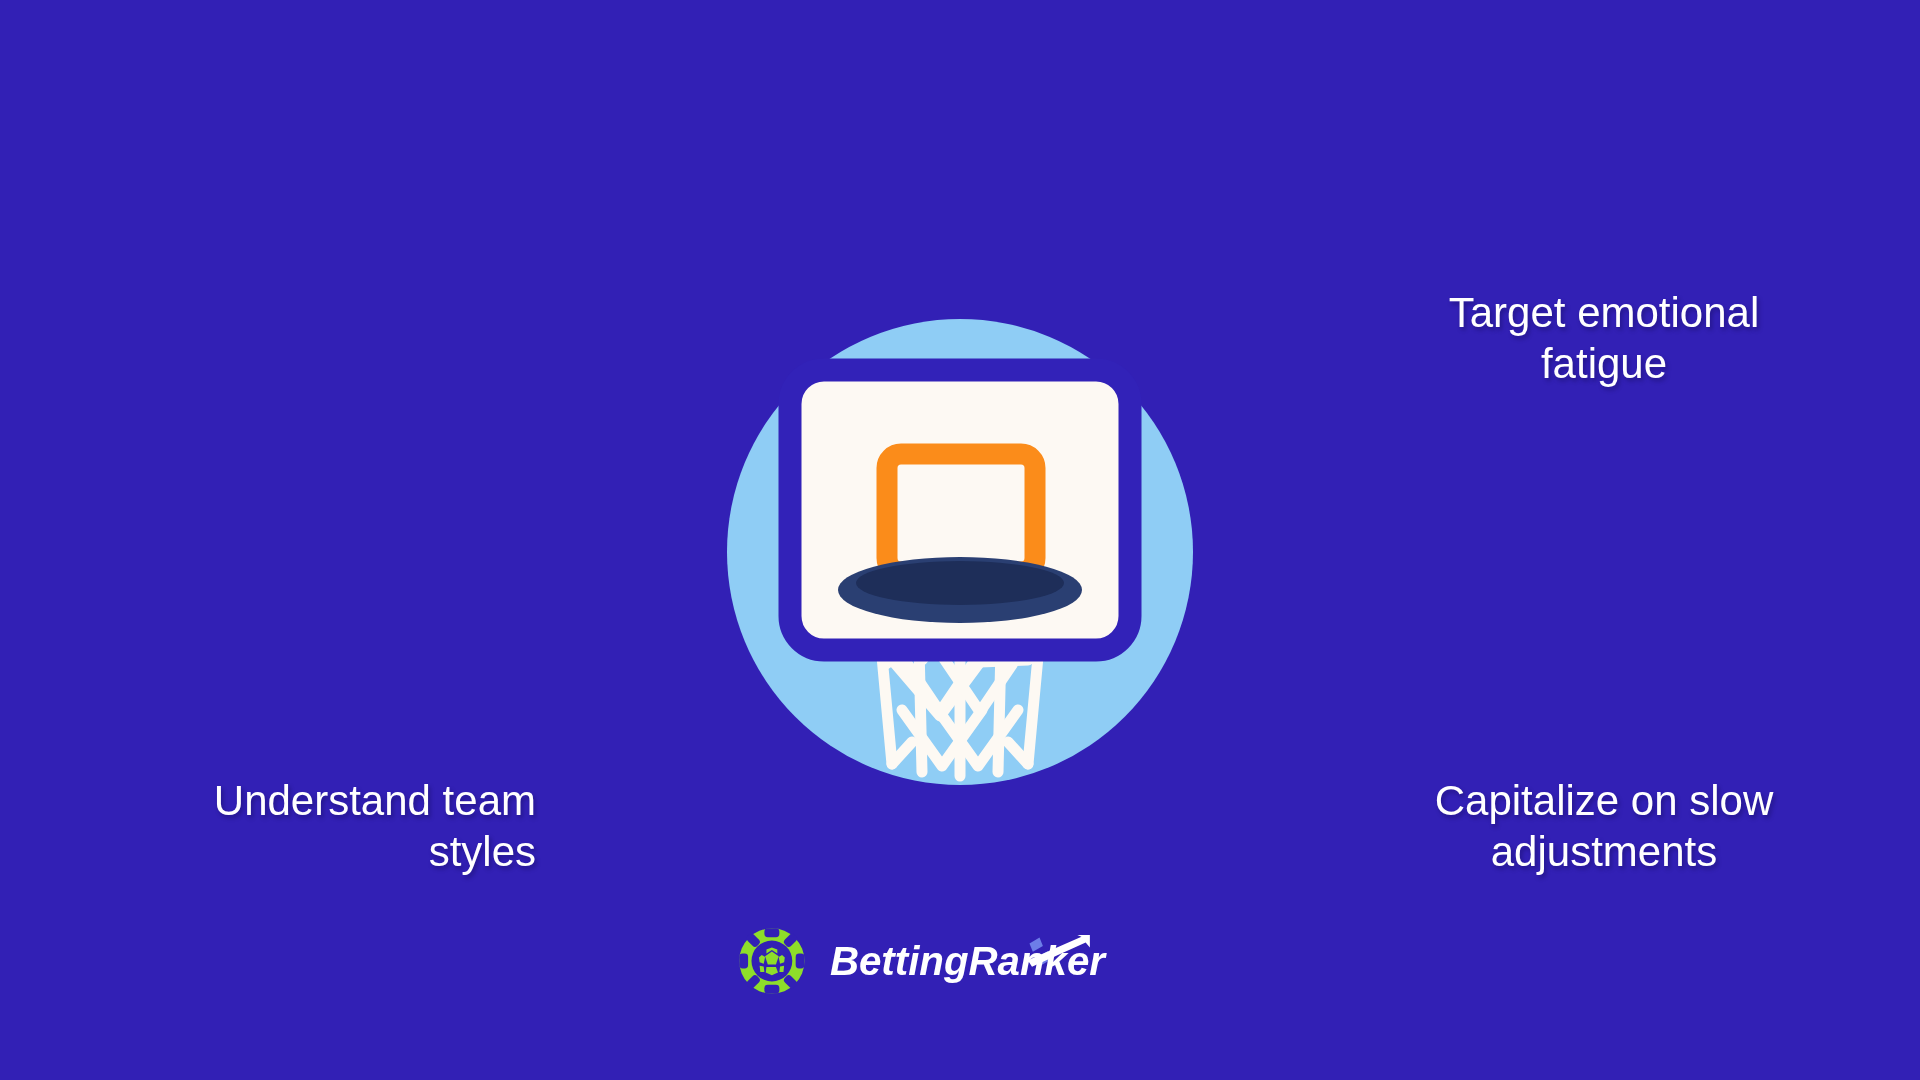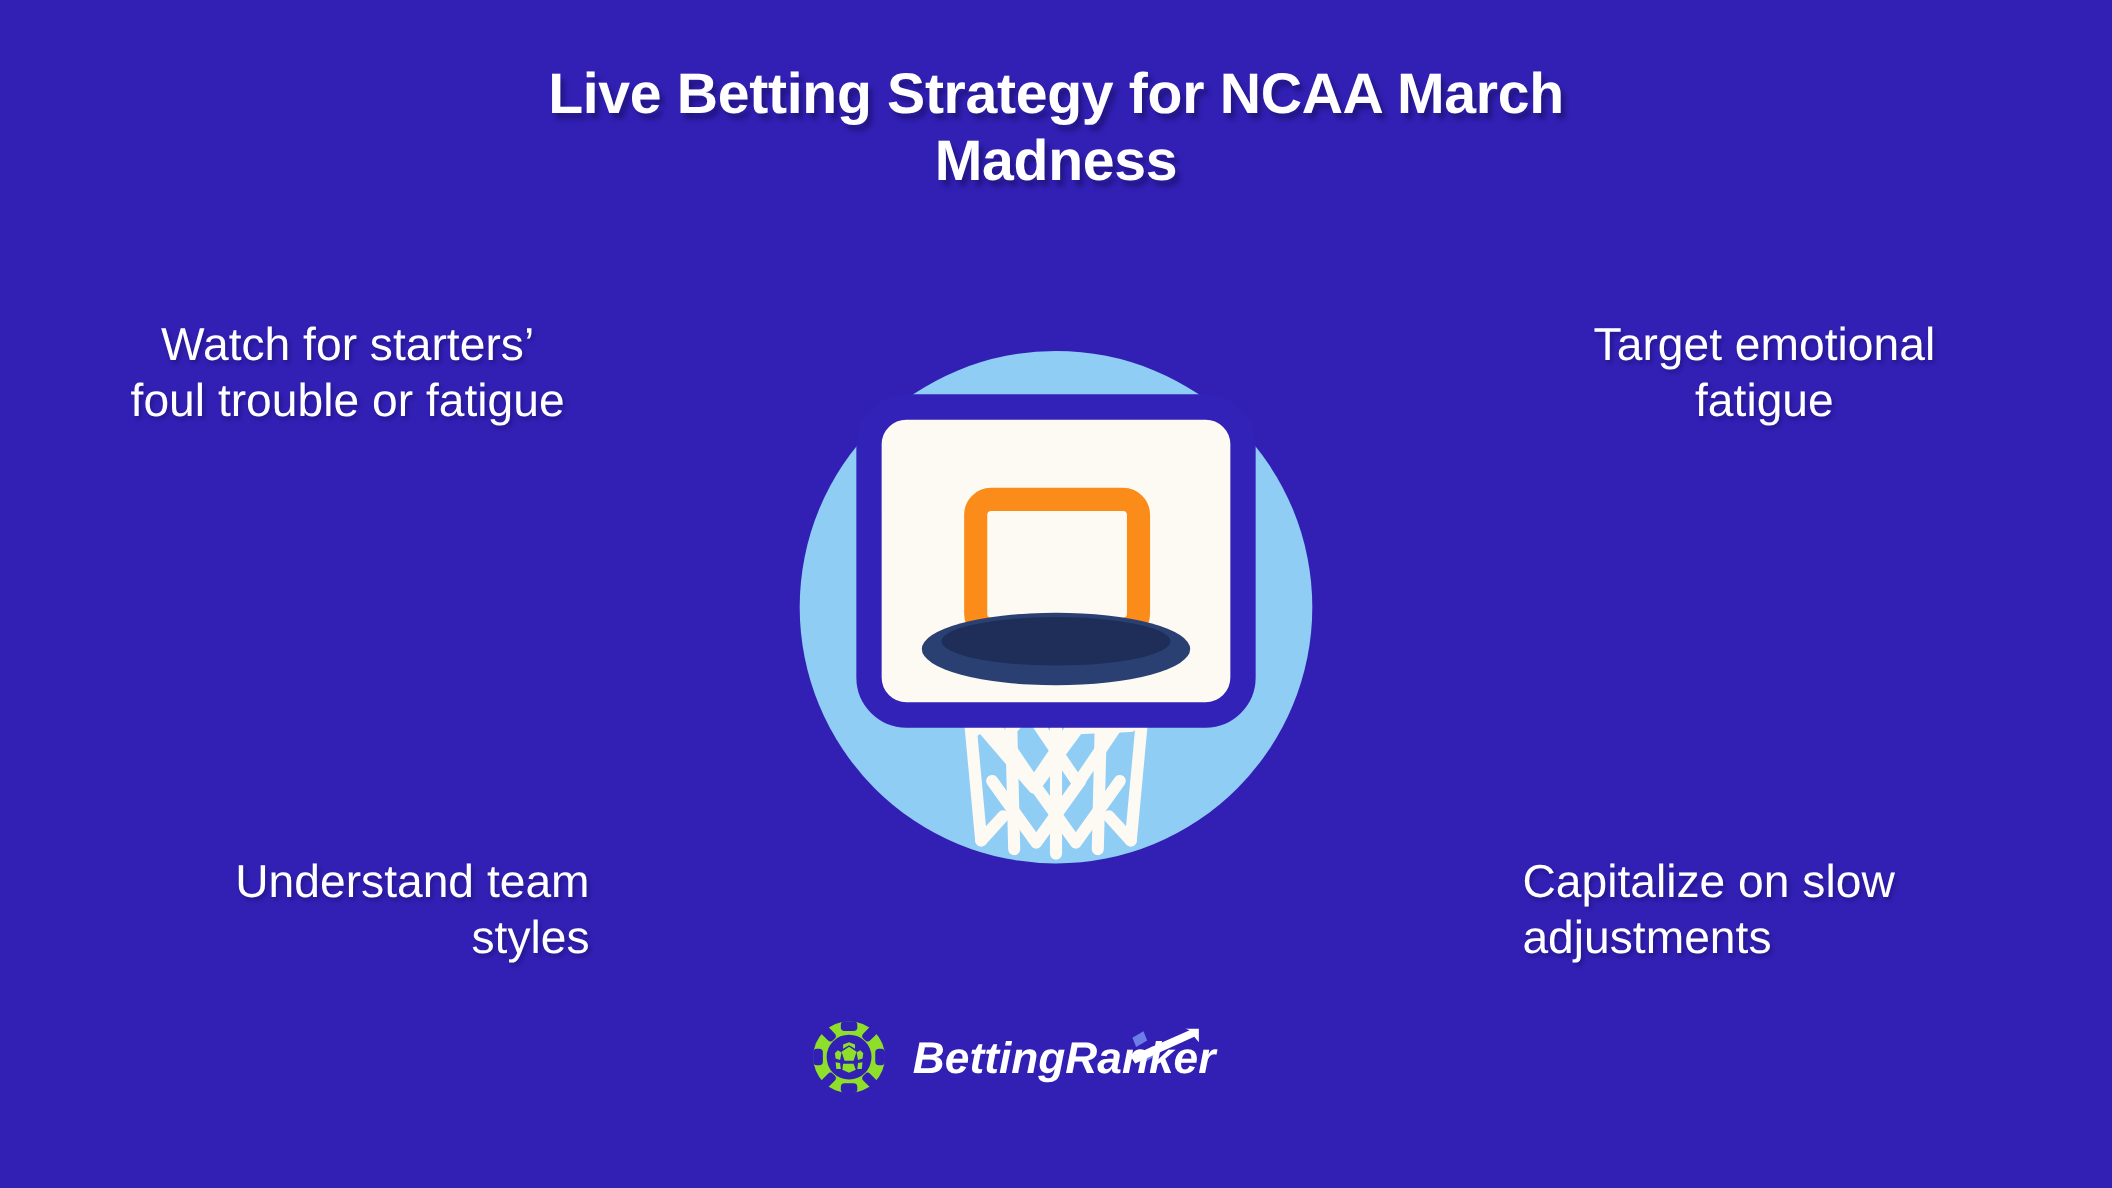--- a/index.html
+++ b/index.html
@@ -47,21 +47,21 @@
     font-family: "Liberation Sans", sans-serif;
     font-weight: 400;
     font-size: 42px;
     line-height: 1.22;
     text-shadow: 2px 3px 4px rgba(16, 8, 70, 0.40);
     white-space: pre-line;
   }
   .callout.tl { left: 96px;  top: 287px; width: 440px; text-align: center; }
   .callout.tr { right: 96px; top: 287px; width: 440px; text-align: center; }
   .callout.bl { left: 96px;  top: 775px; width: 440px; text-align: right; }
-  .callout.br { right: 96px; top: 775px; width: 440px; }
+  .callout.br { right: 96px; top: 775px; width: 440px; text-align: center; }
 
   
   .hoop-wrap {
     position: absolute;
     left: 50%;
     top: 272px;
     transform: translateX(-50%);
     width: 560px;
     height: 560px;
   }
@@ -78,25 +78,21 @@
     gap: 24px;
   }
   .logo-mark { width: 68px; height: 68px; display: block; flex: 0 0 auto; }
   .logo-word { display: block; height: 52px; }
 </style>
 </head>
 <body>
 
 <div class="poster">
 
-  <div class="title">Live Betting Strategy for NCAA March
-Madness</div>
 
-  <div class="callout tl">Watch for starters’
-foul trouble or fatigue</div>
 
   <div class="callout tr">Target emotional
 fatigue</div>
 
   <div class="callout bl">Understand team
 styles</div>
 
   <div class="callout br">Capitalize on slow
 adjustments</div>
 

